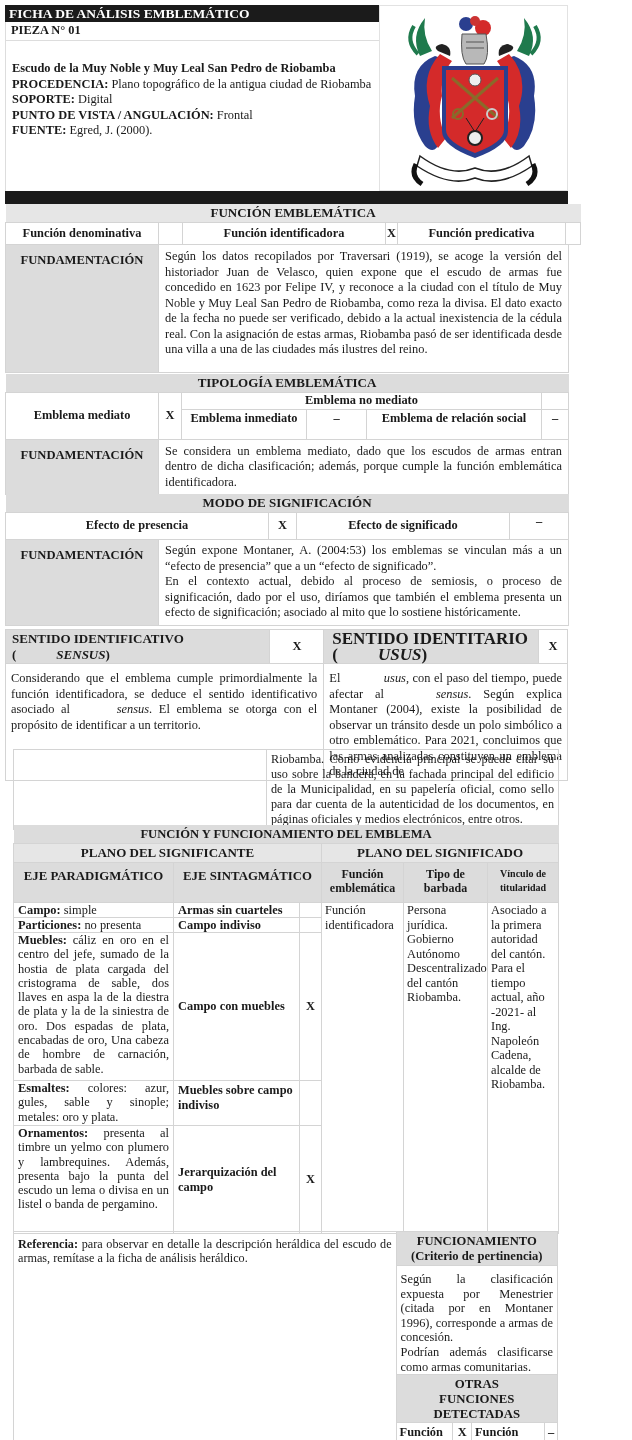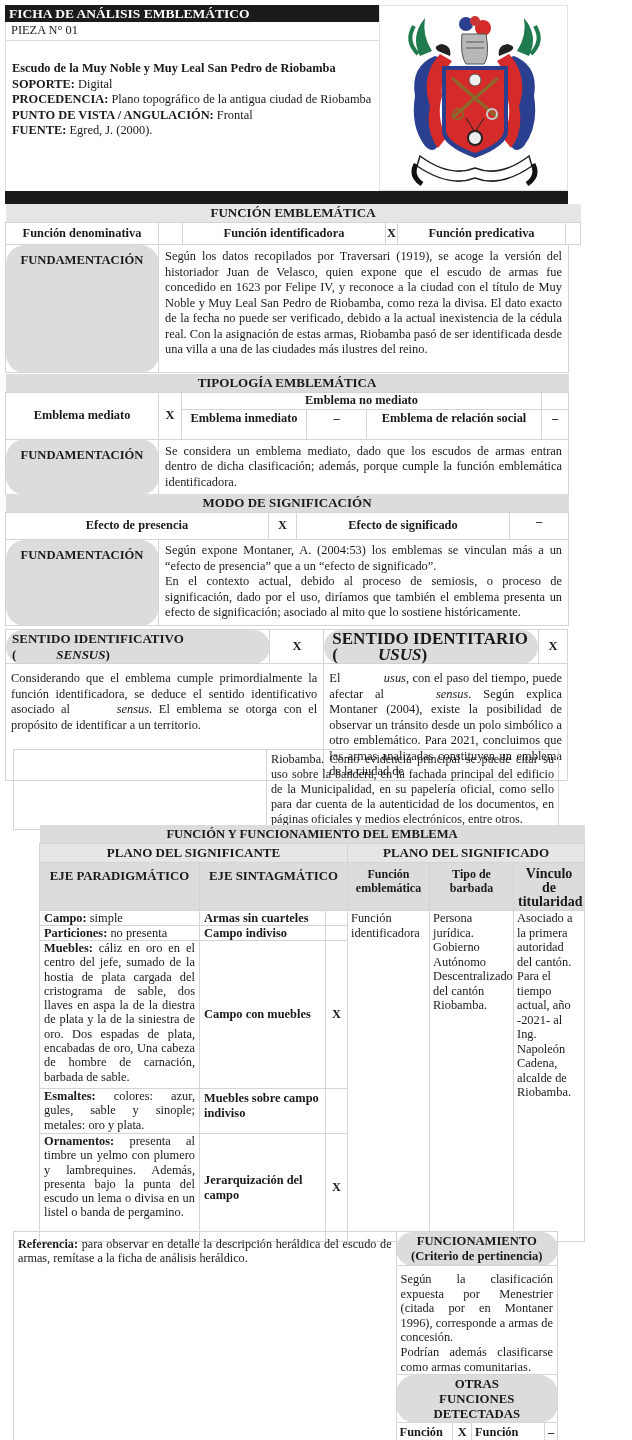--- a/index.html
+++ b/index.html
@@ -1,51 +1,51 @@
 <!DOCTYPE html>
 <html><head>
 <meta charset="utf-8">
 <style>
   * { box-sizing: border-box; margin: 0; padding: 0; }
   html, body { width: 632px; height: 1440px; background: #fff; overflow: hidden; }
   body { font-family: "Liberation Serif", serif; color: #1a1a1a; font-size: 12.4px; line-height: 15.5px; position: relative; }
   .abs { position: absolute; }
   b, .b { font-weight: bold; }
-  .grey { background: #dcdcdc; border-radius: 19px; }
+  .grey { background: #dcdcdc; }
   .lgrey { background: #e6e6e6; }
   .center { text-align: center; }
   .just { text-align: justify; }
   table { border-collapse: collapse; table-layout: fixed; }
   td { border: 1px solid #d4d4d4; vertical-align: top; padding: 1px 4px; }
 
   
   #hdr { left: 5px; top: 5px; width: 374px; }
   #hdr .title { background: #1b1b1b; color: #fff; font-size: 13.5px; font-weight: bold; padding: 1px 4px; height: 17px; line-height: 16px; }
-  #hdr .pieza { font-weight: normal; padding: 1px 5px; height: 19px; border-bottom: 1px solid #ddd; border-left:1px solid #ddd; }
+  #hdr .pieza { font-weight: bold; padding: 1px 5px; height: 19px; border-bottom: 1px solid #ddd; border-left:1px solid #ddd; }
   #hdr .info { padding: 20px 6px 0 6px; height: 152px; border-left:1px solid #ddd; border-bottom:1px solid #ddd; }
   #shield-box { left: 379px; top: 5px; width: 189px; height: 186px; border: 1px solid #e2e2e2; }
   #blackbar { left: 5px; top: 191px; width: 563px; height: 13px; background: #1b1b1b; }
   .sechead { font-weight: bold; text-align: center; height: 16px; line-height: 16px; font-size: 13px; }
   .fund-label { font-weight: bold; text-align: center; padding-top: 12px; font-size: 12.6px; }
   .fund-label.top { padding-top: 8px; }
 
   
   .xmark { font-weight: bold; text-align: center; }
   .it { font-style: italic; margin-left: 40px; }
 </style>
 </head>
 <body>
 
 <div id="hdr" class="abs">
   <div class="title">FICHA DE ANÁLISIS EMBLEMÁTICO</div>
   <div class="pieza">PIEZA N° 01</div>
   <div class="info">
     <div class="b">Escudo de la Muy Noble y Muy Leal San Pedro de Riobamba</div>
+    <div><b>PROCEDENCIA:</b><span> Plano topográfico de la antigua ciudad de Riobamba</span></div>
     <div><b>SOPORTE:</b><span> Digital</span></div>
-    <div><b>PROCEDENCIA:</b><span> Plano topográfico de la antigua ciudad de Riobamba</span></div>
     <div><b>PUNTO DE VISTA / ANGULACIÓN:</b><span> Frontal</span></div>
     <div><b>FUENTE:</b><span> Egred, J. (2000).</span></div>
   </div>
 </div>
 
 <div id="shield-box" class="abs">
   <svg width="189" height="186" viewBox="0 0 189 186">
 
     <path d="M40 50 Q30 30 45 12 Q42 30 52 45 Z" fill="#1f7a4d"></path>
     <path d="M38 48 Q25 35 34 20" stroke="#1f7a4d" stroke-width="4" fill="none"></path>
@@ -208,21 +208,21 @@
       <col style="width:292px">
     </colgroup>
   <tbody>
       <tr style="height:76px">
     <td></td>
     <td class="just" style="padding:2px 4px; font-size:12.2px; line-height:15px">Riobamba. Como evidencia principal se puede citar su uso sobre la bandera, en la fachada principal del edificio de la Municipalidad, en su papelería oficial, como sello para dar cuenta de la autenticidad de los documentos, en páginas oficiales y medios electrónicos, entre otros.</td>
   </tr>
 </tbody>
   </table>
 
-<table class="abs" style="left:13px; top:825px; width:545px;margin-left:26px;">
+<table class="abs" style="left:13px; top:825px; width:545px;">
   <colgroup>
       <col style="width:160px">
       <col style="width:126px">
       <col style="width:22px">
       <col style="width:82px">
       <col style="width:84px">
       <col style="width:71px">
     </colgroup>
   <tbody>
       <tr class="grey">
@@ -230,21 +230,21 @@
       </tr>
   <tr style="height:19px">
     <td colspan="3" class="b center lgrey" style="font-size:13px">PLANO DEL SIGNIFICANTE</td>
     <td colspan="3" class="b center lgrey" style="font-size:13px">PLANO DEL SIGNIFICADO</td>
   </tr>
   <tr class="grey" style="height:40px">
     <td class="b center" style="padding-top:6px; font-size:12.8px">EJE PARADIGMÁTICO</td>
     <td colspan="2" class="b center" style="padding-top:6px; font-size:12.8px">EJE SINTAGMÁTICO</td>
     <td class="b center" style="font-size:12px; line-height:14px; padding-top:4px">Función emblemática</td>
     <td class="b center" style="font-size:12px; line-height:14px; padding-top:4px">Tipo de barbada</td>
-    <td class="b center" style="font-size:14px; line-height:14px; padding-top:4px">Vínculo de titularidad</td>
+    <td class="b center" style="font-size:10px; line-height:14px; padding-top:4px">Vínculo de titularidad</td>
   </tr>
   <tr style="height:15px">
     <td style="padding:0 4px; line-height:14px"><b>Campo:</b><span> simple</span></td>
     <td class="b" style="padding:0 4px; line-height:14px">Armas sin cuarteles</td>
     <td class="xmark"></td>
     <td rowspan="5" style="padding:0 3px; line-height:14.5px">Función identificadora</td>
     <td rowspan="5" style="padding:0 3px; line-height:14.5px">Persona jurídica. Gobierno Autónomo Descentralizado del cantón Riobamba.</td>
     <td rowspan="5" style="padding:0 3px; line-height:14.5px">Asociado a la primera autoridad del cantón. Para el tiempo actual, año -2021- al Ing. Napoleón Cadena, alcalde de Riobamba.</td>
   </tr>
   <tr style="height:15px">

